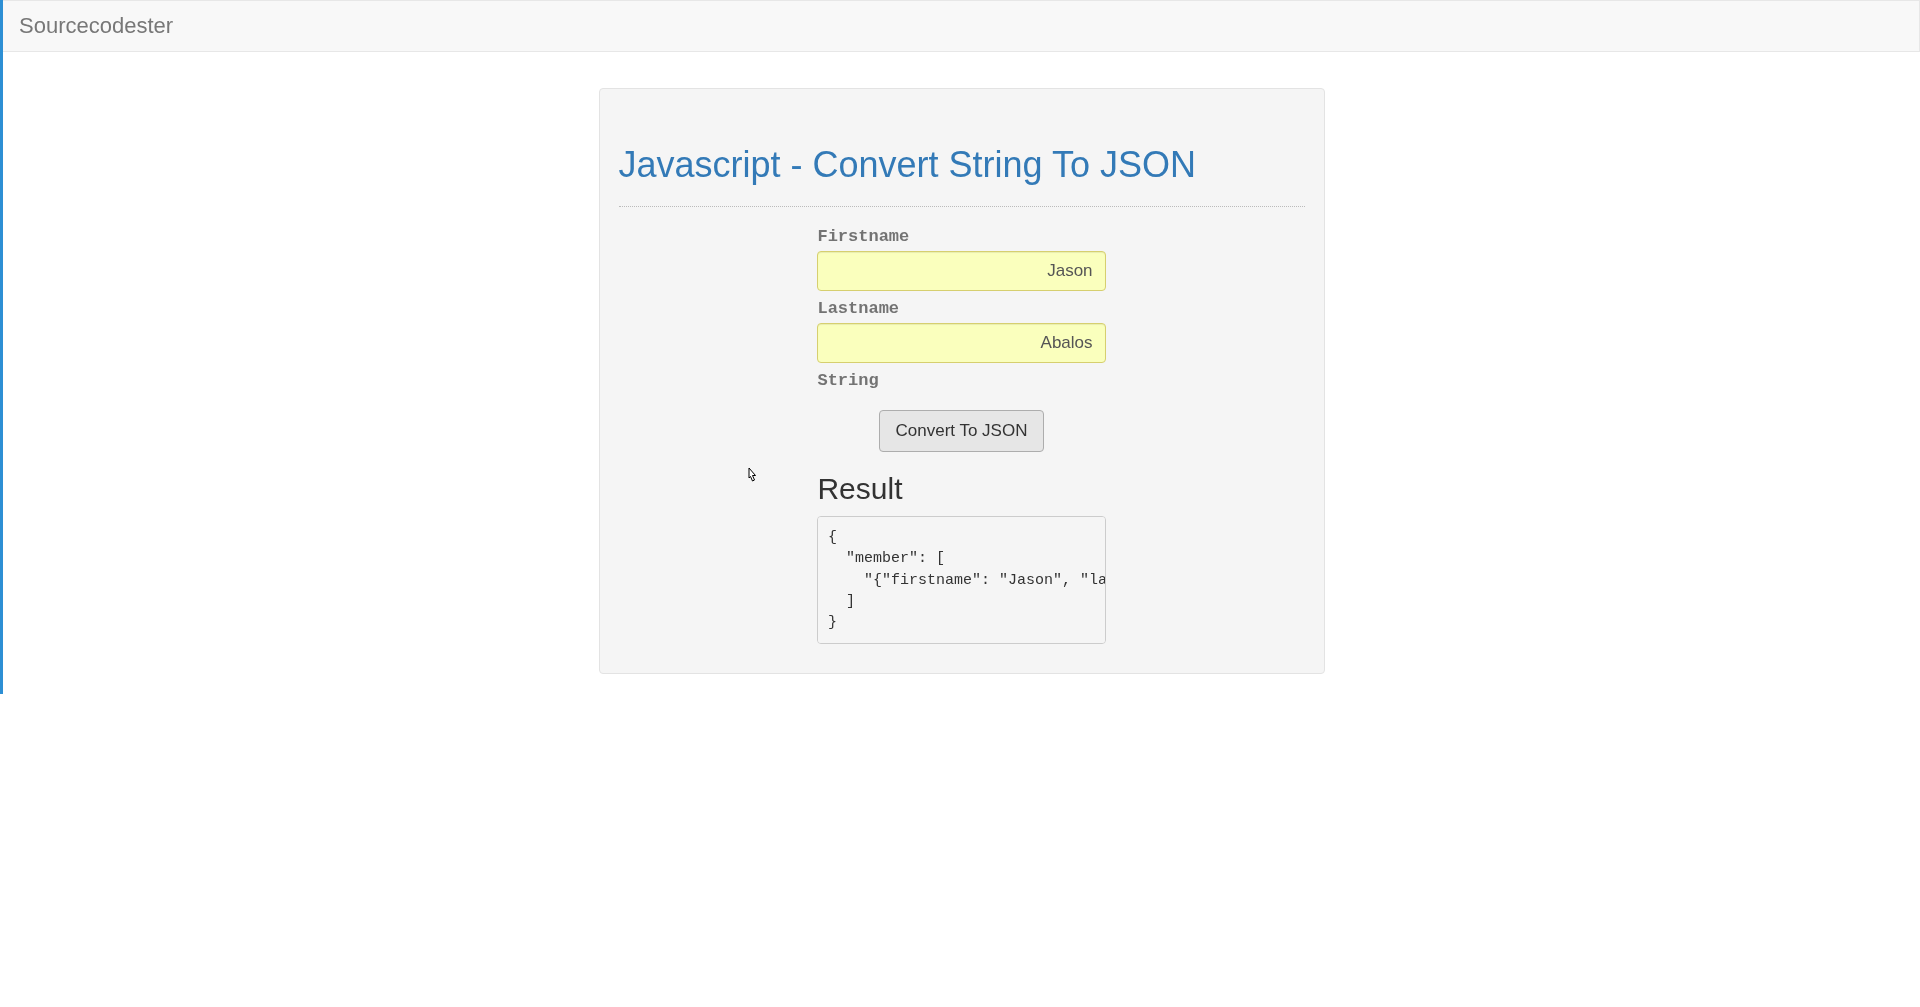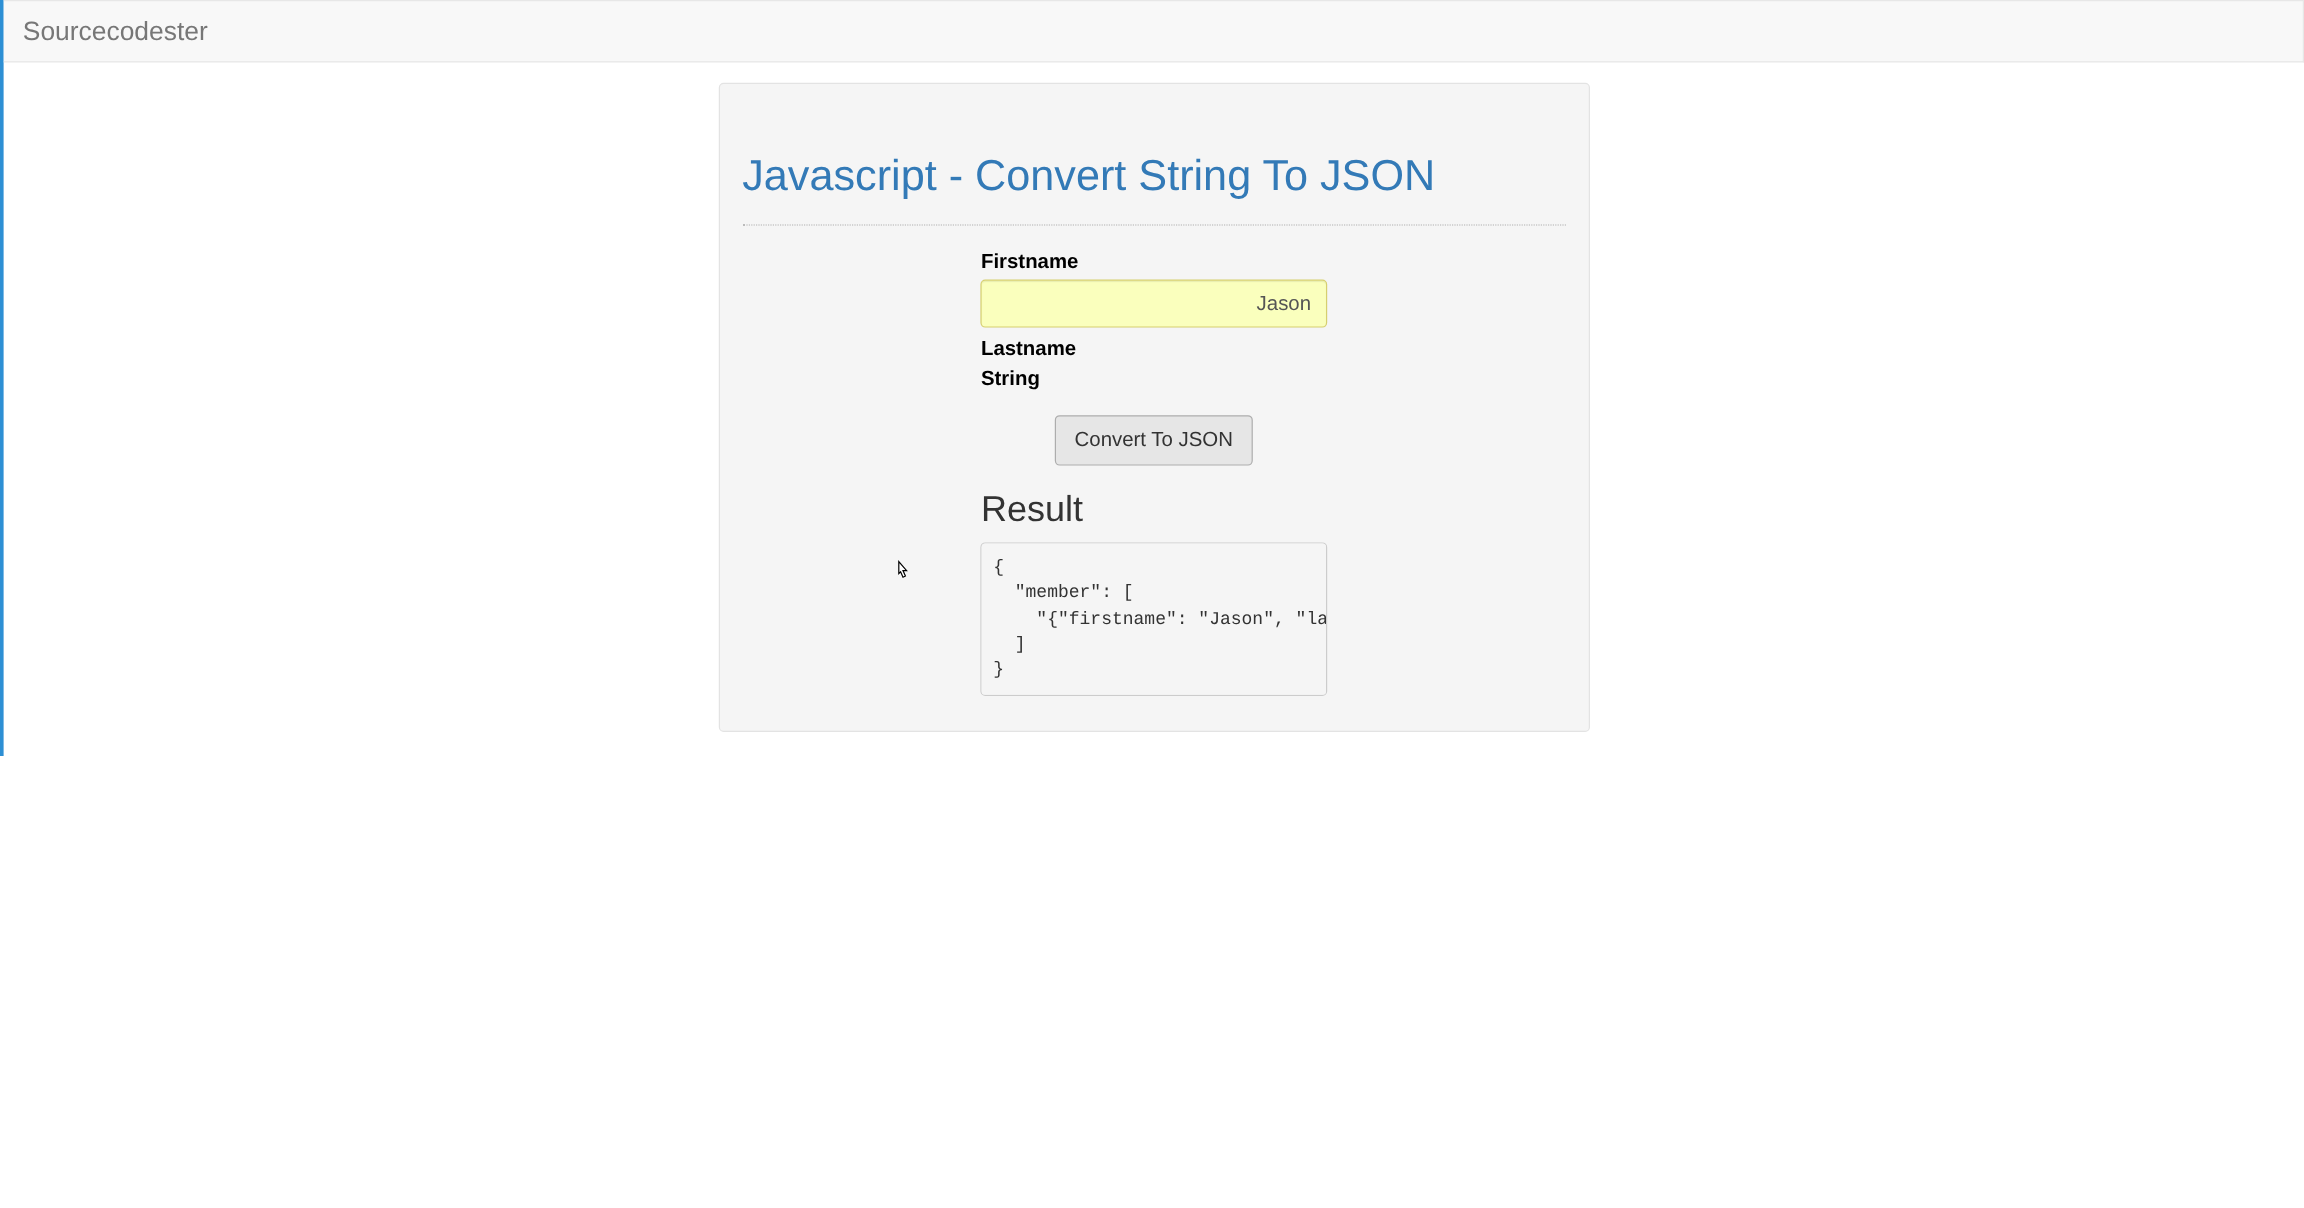--- a/index.html
+++ b/index.html
@@ -12,21 +12,21 @@
       font-size: 14px;
       color: #333;
       background: #fff;
       border-left: 3px solid #2d8fd4;
     }
     .navbar {
       background: #f8f8f8;
       border: 1px solid #e7e7e7;
       border-left: none;
       min-height: 50px;
-      margin-bottom: 17px;
+      margin-bottom: 36px;
       padding: 0 16px;
       display: flex;
       align-items: center;
     }
     .navbar-brand {
       font-size: 22px;
       color: #777;
       line-height: 50px;
     }
     .container {
@@ -58,23 +58,24 @@
     .col-inner {
       width: 42%;
       margin: 0 auto;
     }
     .form-group {
       margin-bottom: 0;
     }
     label {
       font-weight: 700;
       font-size: 17px;
-      color: #000000;
+      color: #737373;
       display: block;
       margin-bottom: 5px;
+      font-family: Liberation Mono, monospace;
     }
     .form-control {
       width: 100%;
       height: 40px;
       padding: 6px 12px;
       font-size: 17px;
       line-height: 1.42857143;
       color: #555;
       background-color: #fff;
       border: 1px solid #ccc;
@@ -171,20 +172,21 @@
     <div class="well">
       <h3 class="page-title">Javascript - Convert String To JSON</h3>
       <hr class="dotted">
       <div class="col-inner">
         <div class="form-group">
 
           <label>Firstname</label>
           <input type="text" class="form-control autofill" value="Jason" style="">
 
           <label>Lastname</label>
+          <input type="text" class="form-control autofill" value="Abalos" style="">
 
           <label>String</label>
 
           <div class="btn-wrap">
             <button class="btn" type="button">Convert To JSON</button>
           </div>
         </div>
 
         <h2 class="result-heading">Result</h2>
         <pre class="result-pre">{

